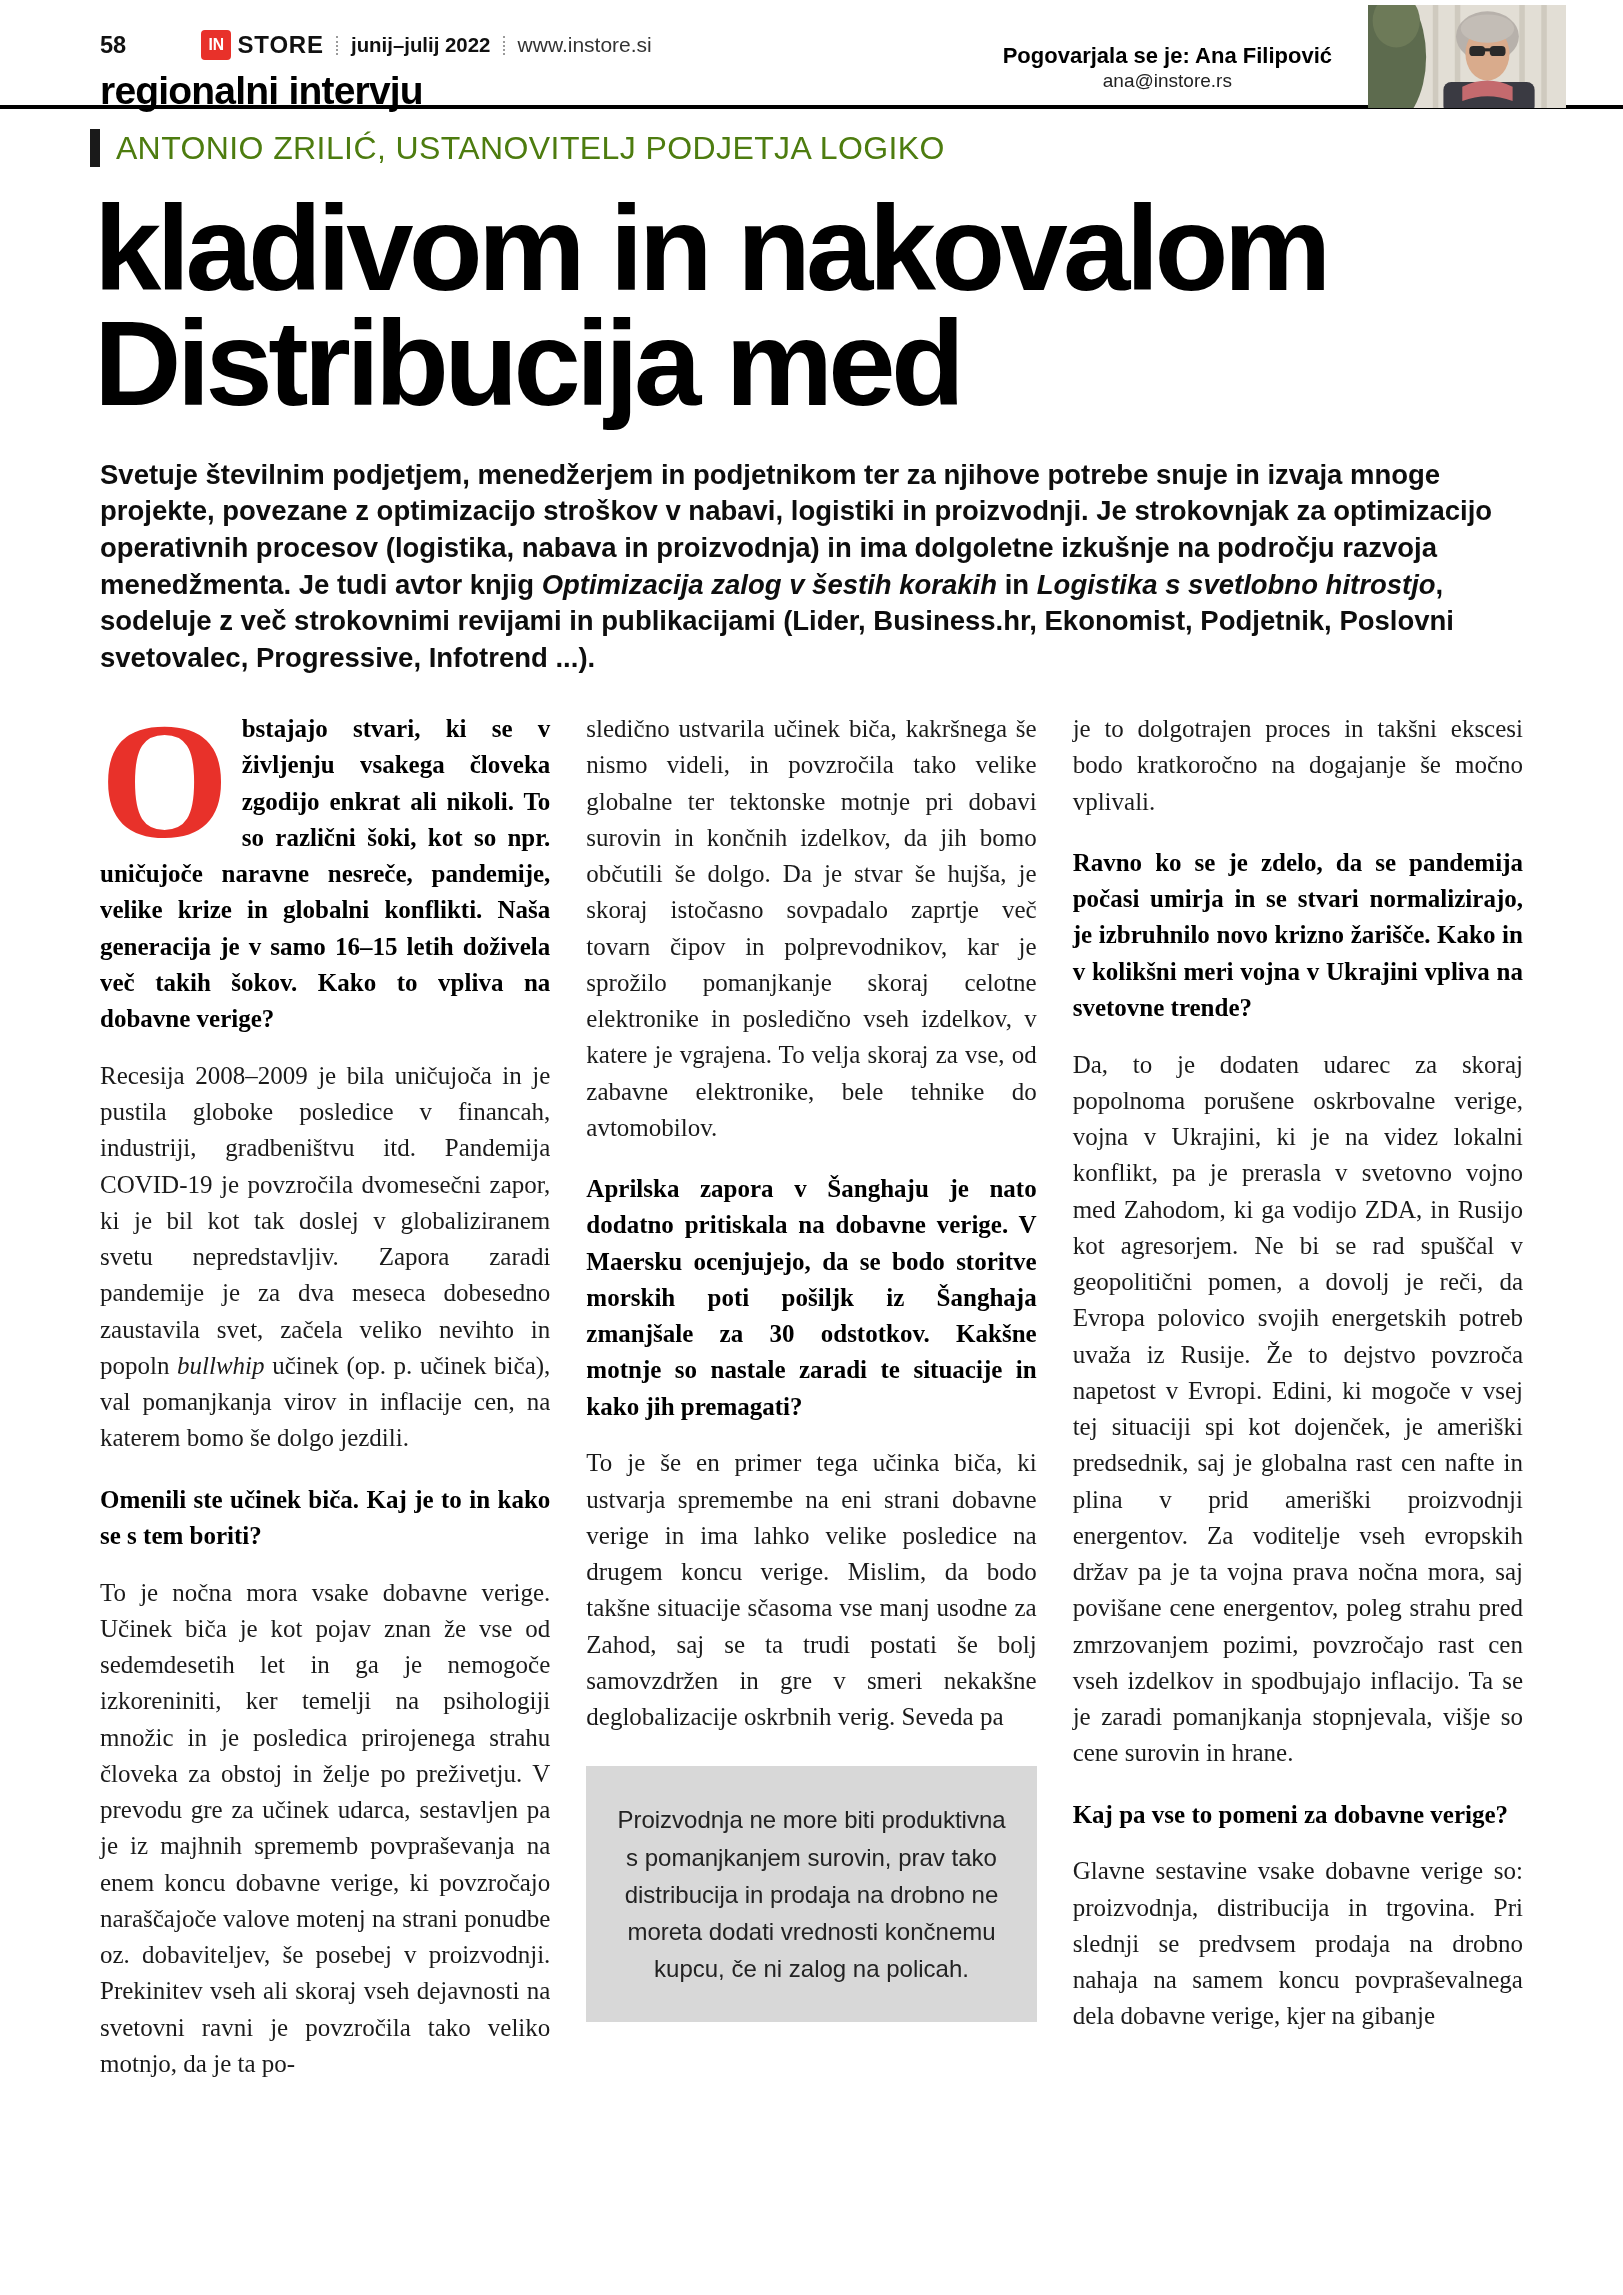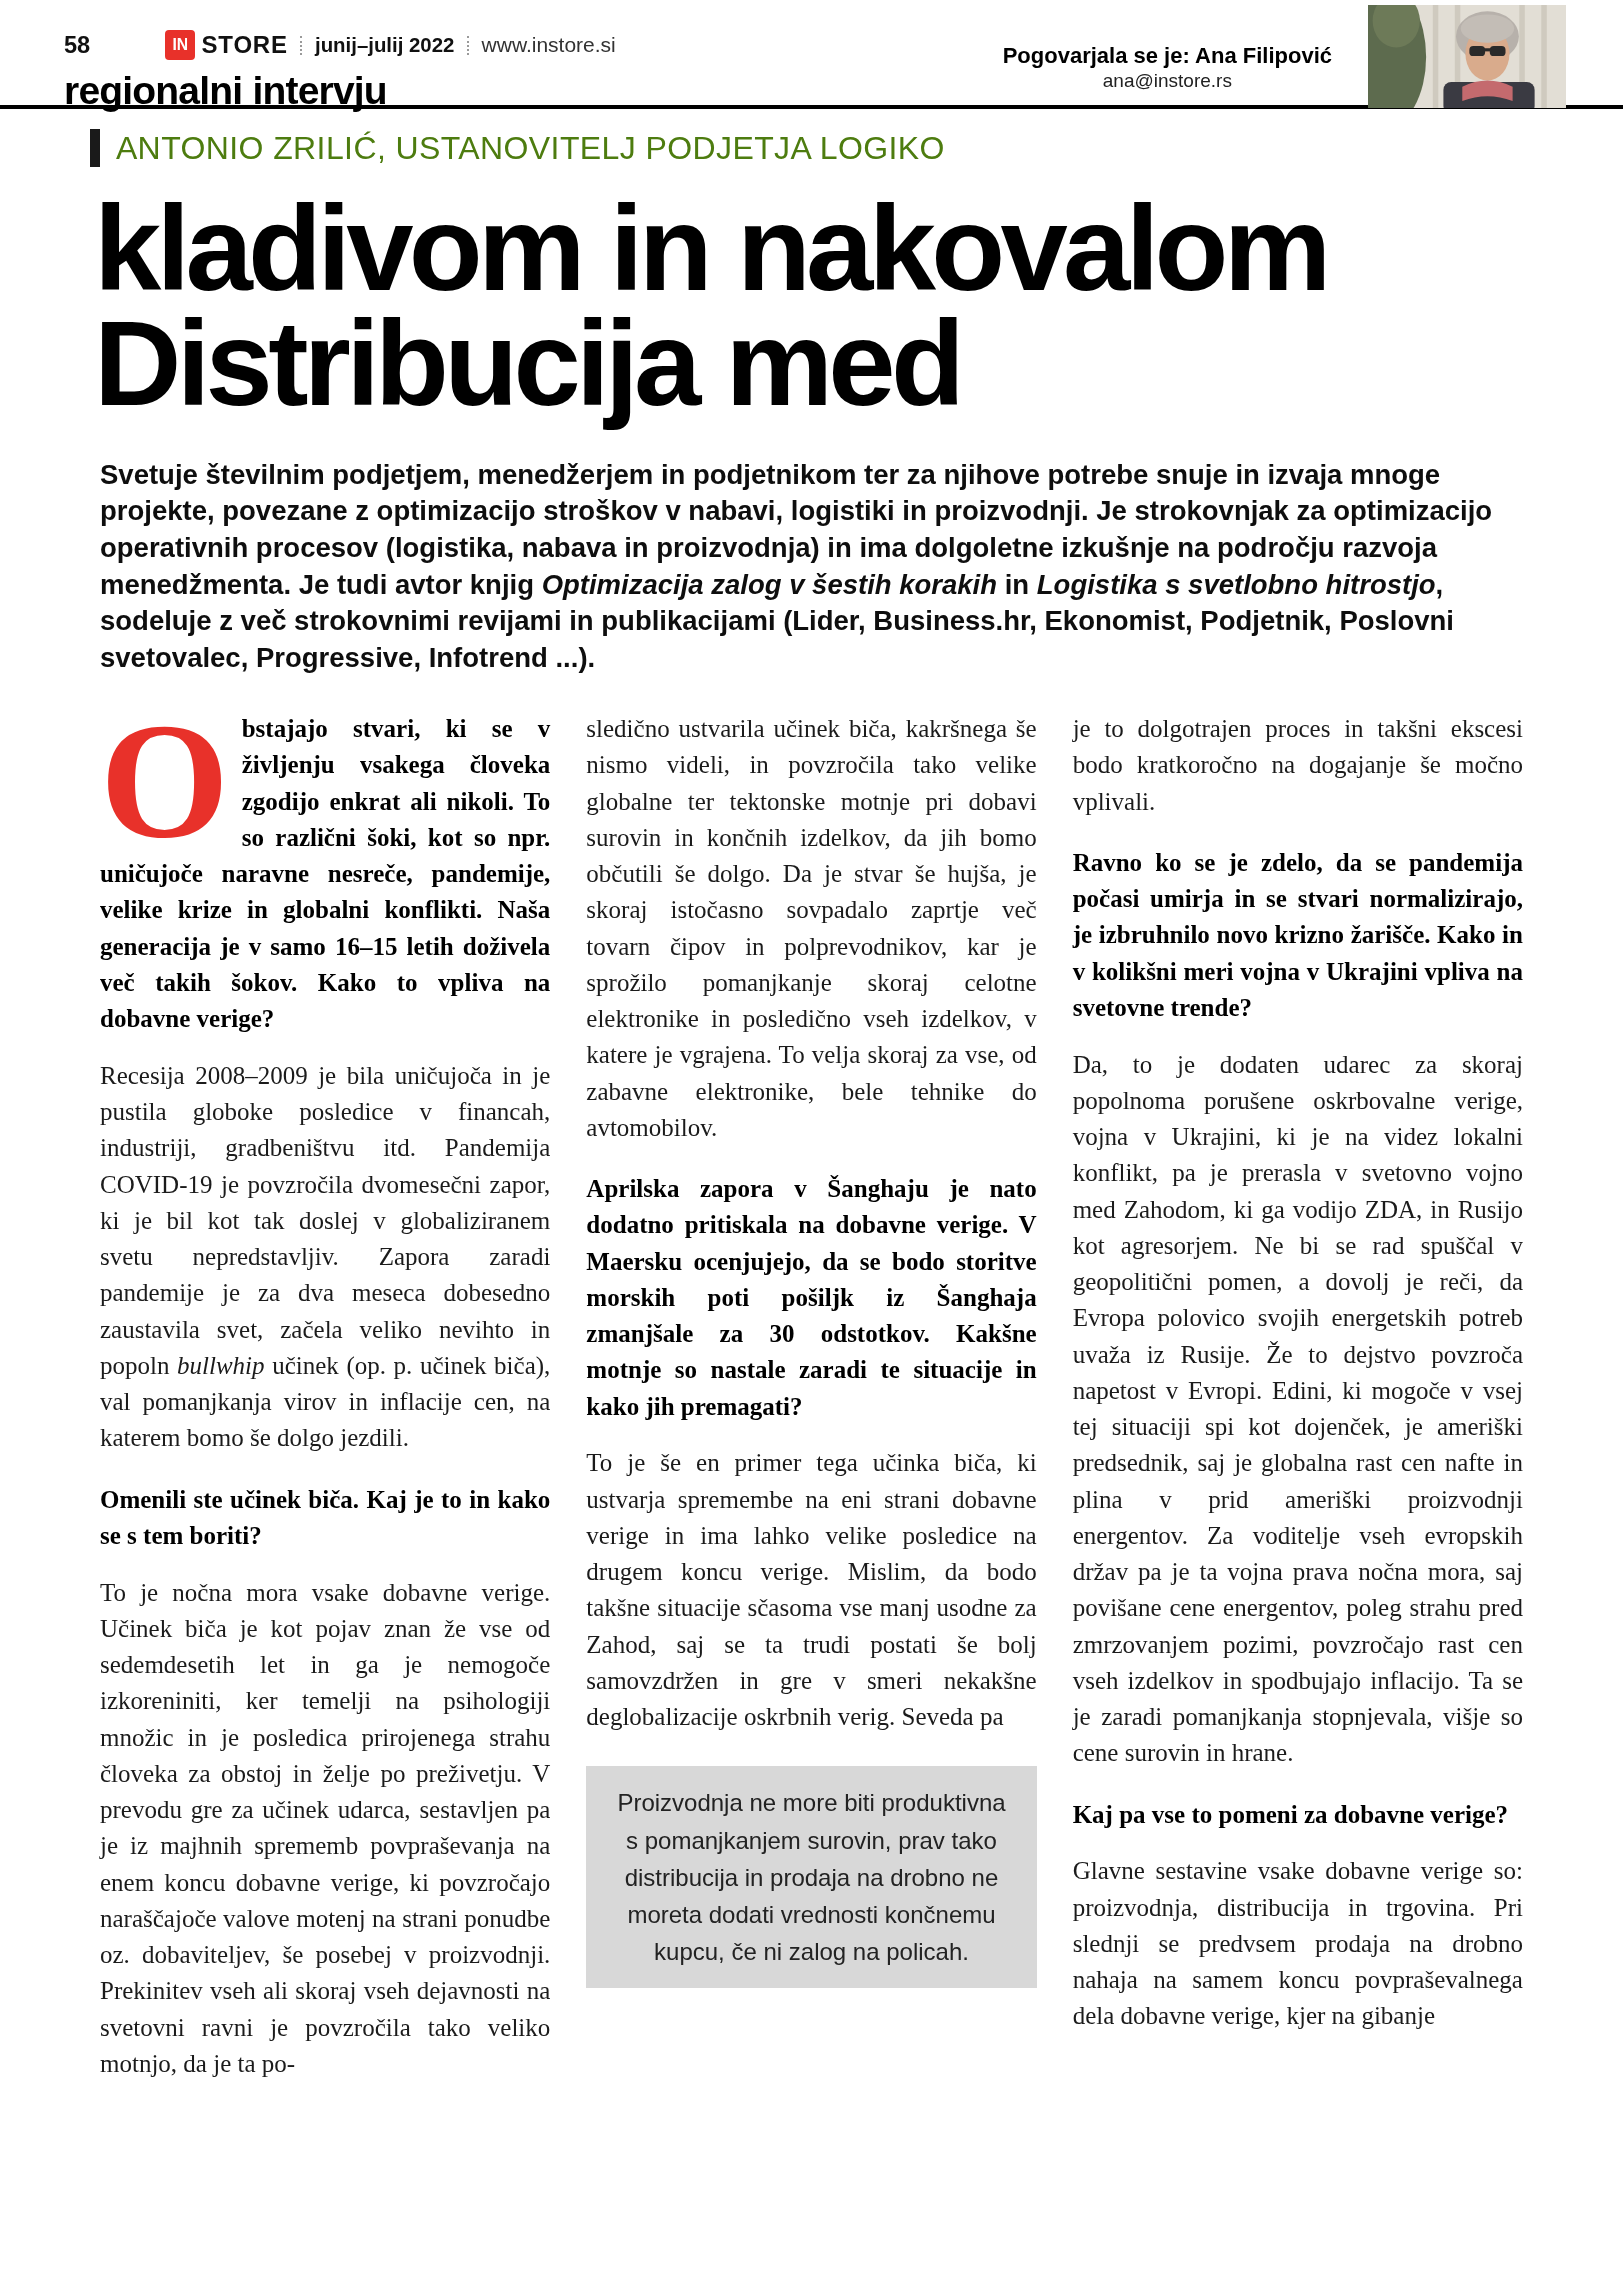--- a/index.html
+++ b/index.html
@@ -8,21 +8,21 @@
     width: 1623px; height: 2295px;
     background: #ffffff;
     position: relative;
     overflow: hidden;
     color: #1b1b1b;
     font-family: "Liberation Serif", serif;
   }
 
   
   .masthead { position: relative; height: 109px; border-bottom: 4.7px solid #000; }
-  .masthead-inner { padding: 30px 100px 0 64px; }
+  .masthead-inner { padding: 30px 100px 0 100px; }
   .top-row { display: flex; align-items: center; font-family: "Liberation Sans", sans-serif; }
   .page-num { font-weight: bold; font-size: 23.6px; color: #111; }
   .logo-group { display: flex; align-items: center; margin-left: 75px; }
   .logo-box {
     width: 30px; height: 30px; background: #e8312a; color: #fff;
     display: flex; align-items: center; justify-content: center;
     font-weight: bold; font-size: 15.7px; border-radius: 3.9px;
   }
   .logo-store { font-weight: bold; font-size: 24px; letter-spacing: 0.8px; margin-left: 6.3px; color: #111; }
   .sep { height: 19px; border-left: 2.4px dotted #9a9a9a; margin: 0 12.6px; }
@@ -72,21 +72,21 @@
   .q { font-weight: bold; margin-top: 25px; color: #000; }
   .q:first-child { margin-top: 0; }
   .dropcap {
     float: left;
     font-family: "Liberation Serif", serif;
     font-weight: bold; font-size: 166px; line-height: 0.72;
     color: #e8312a; padding: 9.4px 12.6px 0 0;
   }
   .quote-box {
     background: #d8d8d8;
-    padding: 18px 28px;
+    padding: 35px 28px;
     margin-top: 31px;
     text-align: center;
     font-family: "Liberation Sans", sans-serif;
     font-size: 24px; line-height: 1.55; color: #222;
   }
 </style>
 </head>
 <body>
 
 <div class="page">

